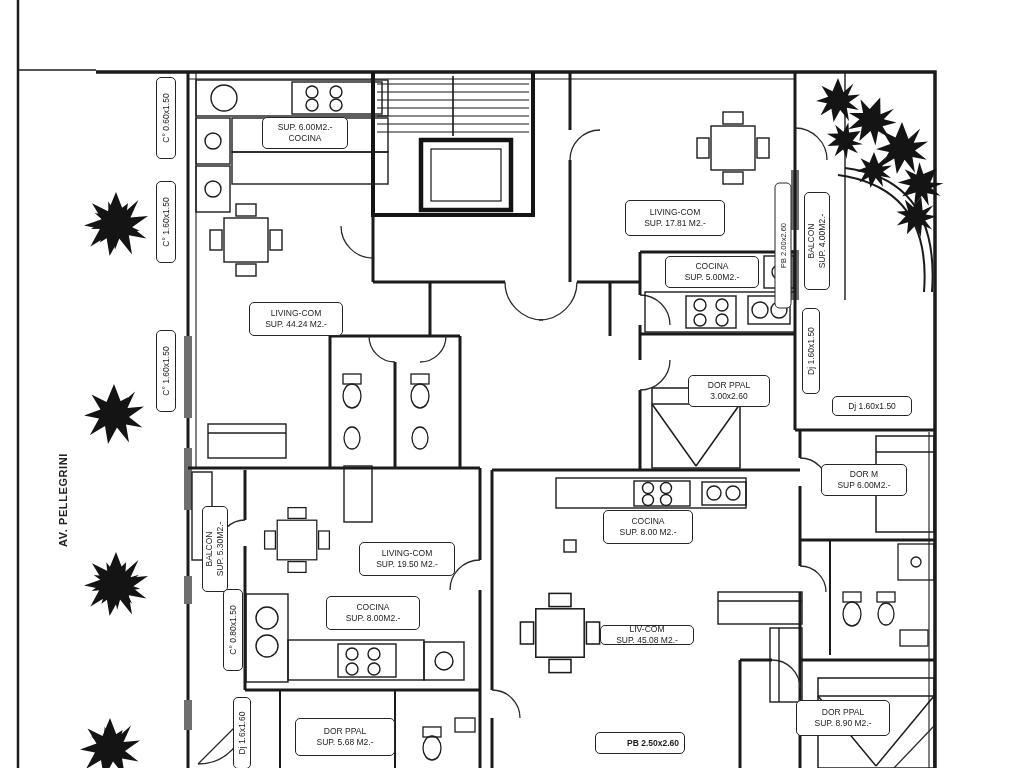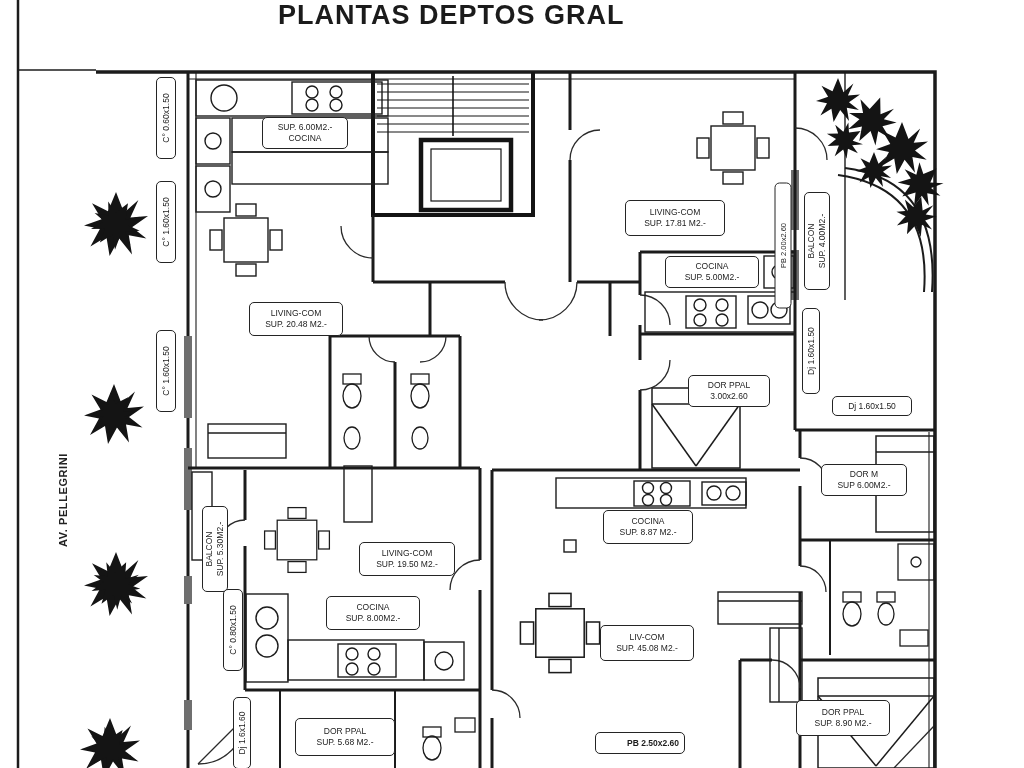--- a/index.html
+++ b/index.html
@@ -266,42 +266,41 @@
     <use href="#treeP" transform="translate(838,100) scale(1.1)"></use>
     <use href="#treeP" transform="translate(872,120) scale(1.2) rotate(20)"></use>
     <use href="#treeP" transform="translate(902,148) scale(1.3)"></use>
     <use href="#treeP" transform="translate(921,184) scale(1.1) rotate(45)"></use>
     <use href="#treeP" transform="translate(874,170) scale(0.9)"></use>
     <use href="#treeP" transform="translate(916,216) scale(1.0) rotate(15)"></use>
     <use href="#treeP" transform="translate(845,140) scale(0.9) rotate(60)"></use>
   </g>
 </svg>
 
-<h1 class="title">PLANTAS DEPTOS GRAL</h1>
 
 <div class="street" style="left:-2px;top:491px;width:130px;height:18px;">AV. PELLEGRINI</div>
 
 <div class="lbl v" style="left:125px;top:108px;width:82px;height:20px;">
   <span>C° 0.60x1.50</span>
     </div>
 <div class="lbl v" style="left:125px;top:212px;width:82px;height:20px;">
   <span>C° 1.60x1.50</span>
     </div>
 <div class="lbl v" style="left:125px;top:361px;width:82px;height:20px;">
   <span>C° 1.60x1.50</span>
     </div>
 
 <div class="lbl" style="left:262px;top:117px;width:86px;height:32px;">
   <span>SUP. 6.00M2.-</span>
   <span>COCINA</span>
     </div>
 
 <div class="lbl" style="left:249px;top:302px;width:94px;height:34px;">
   <span>LIVING-COM</span>
-  <span>SUP. 20.48 M2.-</span>
+  <span>SUP. 44.24 M2.-</span>
     </div>
 
 <div class="lbl" style="left:625px;top:200px;width:100px;height:36px;">
   <span>LIVING-COM</span>
   <span>SUP. 17.81 M2.-</span>
     </div>
 
 <div class="lbl" style="left:665px;top:256px;width:94px;height:32px;">
   <span>COCINA</span>
   <span>SUP. 5.00M2.-</span>
@@ -329,34 +328,34 @@
   <span>3.00x2.60</span>
     </div>
 
 <div class="lbl" style="left:821px;top:464px;width:86px;height:32px;align-items:center;">
   <span>DOR M</span>
   <span>SUP 6.00M2.-</span>
     </div>
 
 <div class="lbl" style="left:603px;top:510px;width:90px;height:34px;">
   <span>COCINA</span>
-  <span>SUP. 8.87 M2.-</span>
+  <span>SUP. 8.00 M2.-</span>
     </div>
 
 <div class="lbl" style="left:359px;top:542px;width:96px;height:34px;">
   <span>LIVING-COM</span>
   <span>SUP. 19.50 M2.-</span>
     </div>
 
 <div class="lbl" style="left:326px;top:596px;width:94px;height:34px;">
   <span>COCINA</span>
   <span>SUP. 8.00M2.-</span>
     </div>
 
-<div class="lbl" style="left:600px;top:625px;width:94px;height:36px;">
+<div class="lbl" style="left:600px;top:625px;width:94px;height:20px;">
   <span>LIV-COM</span>
   <span>SUP. 45.08 M2.-</span>
     </div>
 
 <div class="lbl v" style="left:172px;top:536px;width:86px;height:26px;">
   <span>BALCON</span>
   <span>SUP. 5.30M2.-</span>
     </div>
 
 <div class="lbl v" style="left:192px;top:620px;width:82px;height:20px;">

